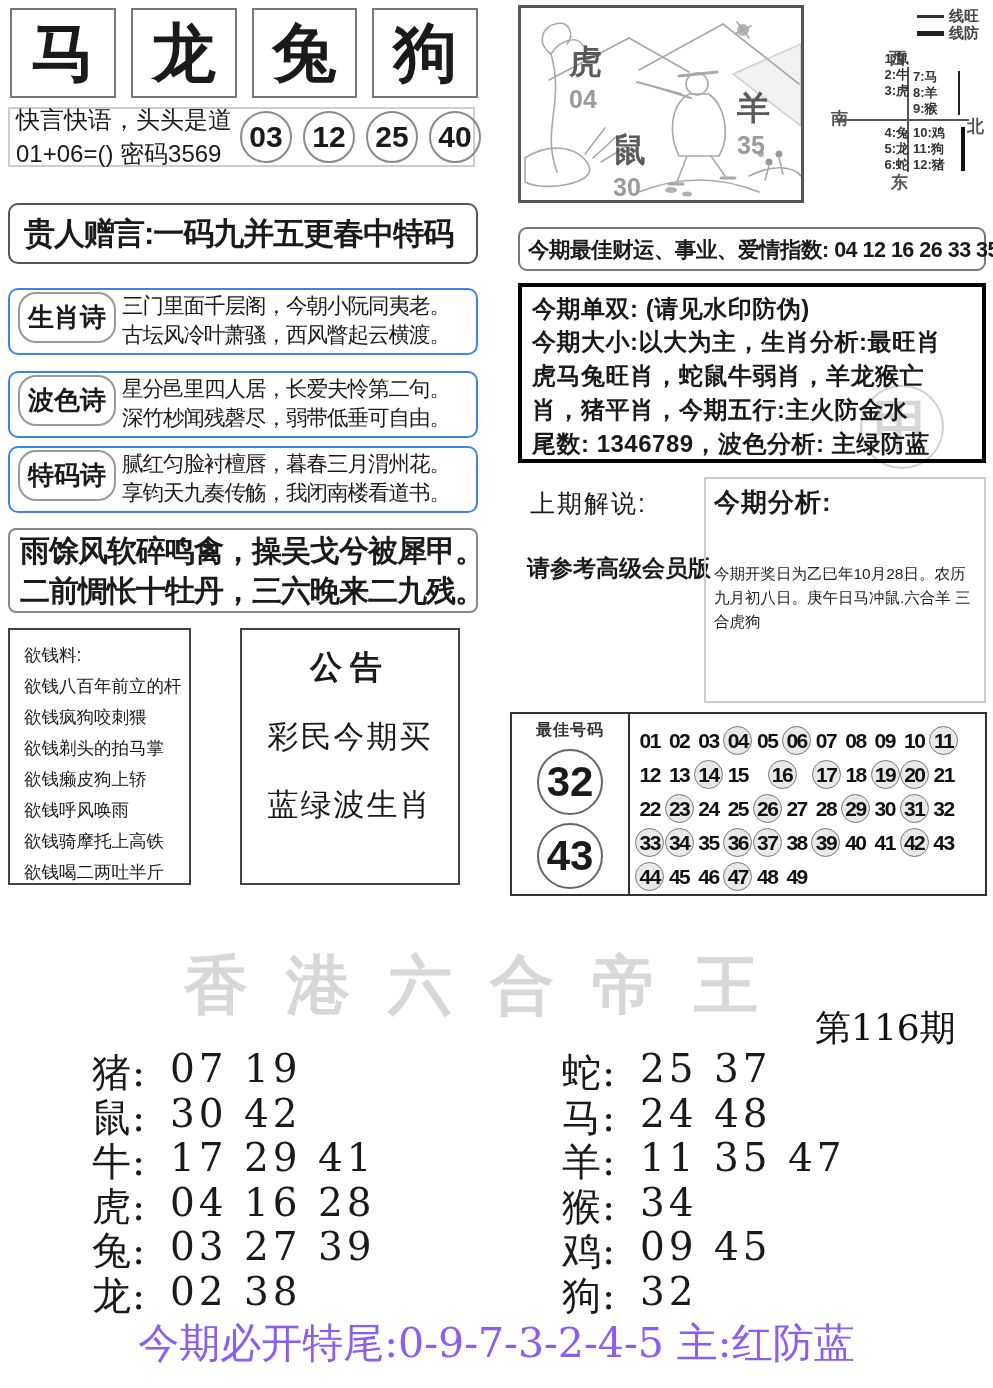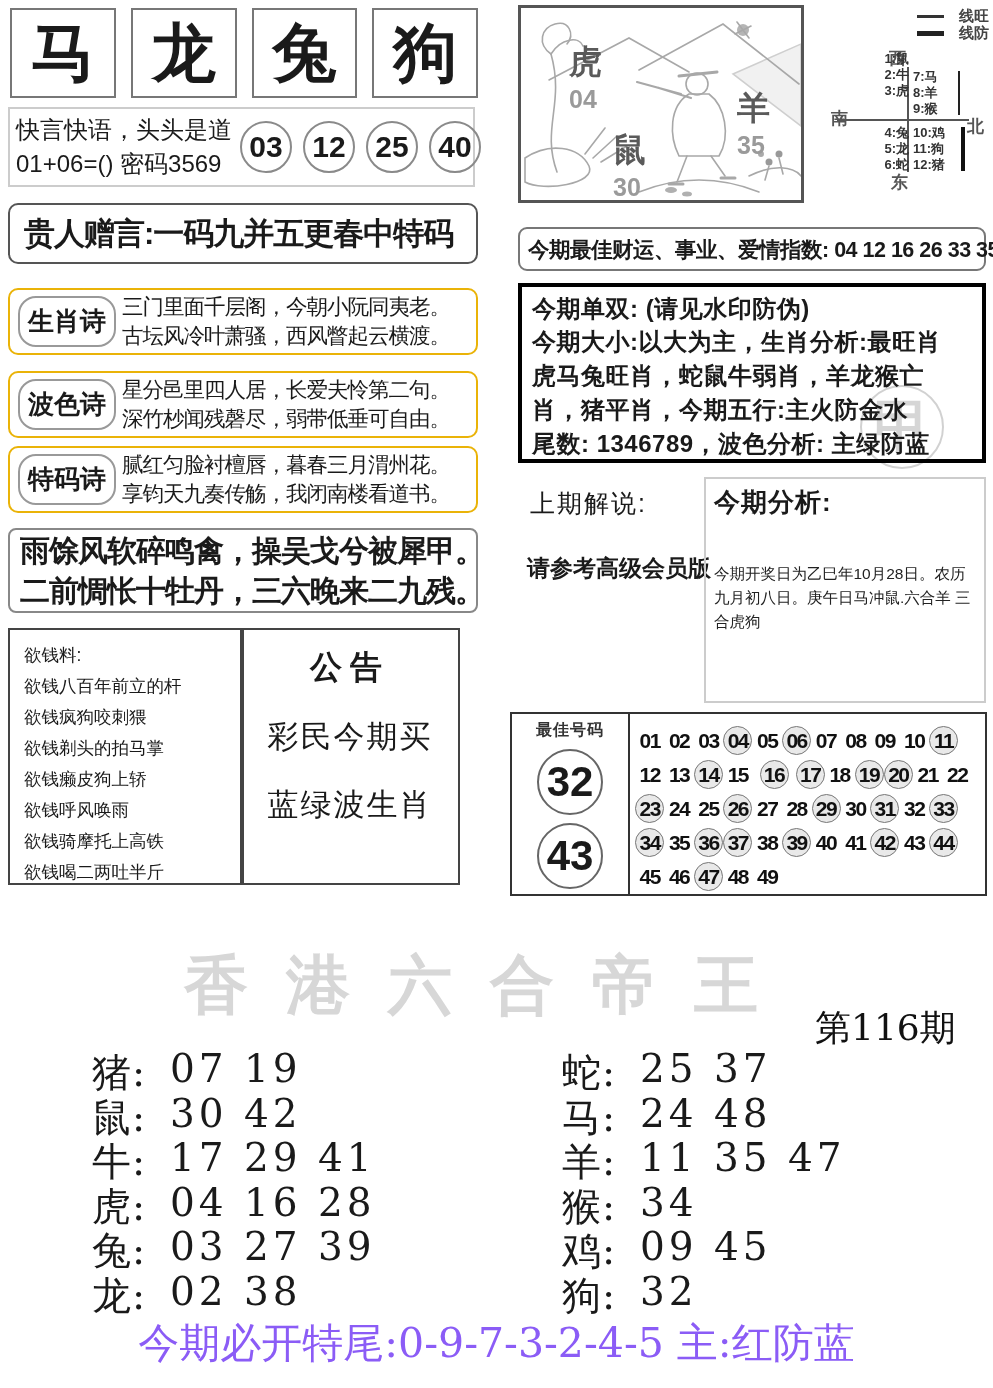--- a/index.html
+++ b/index.html
@@ -15,21 +15,21 @@
   
   .top-boxes { left:10px; top:8px; width:468px; height:90px; display:flex; gap:15px; }
   .zbox {
     flex:1; border:2px solid #777; background:#fff;
     display:flex; align-items:center; justify-content:center;
     font-size:64px; font-weight:bold;
   }
 
   
   .quick-box {
-    left:8px; top:107px; width:467px; height:80px;
+    left:8px; top:107px; width:467px; height:60px;
     border:2px solid #ccc; display:flex; align-items:center; padding:4px 6px;
   }
   .quick-text { font-size:24px; line-height:34px; white-space:nowrap; }
   .quick-circles { display:flex; gap:11px; margin-left:8px; }
   .qcircle {
     width:52px; height:52px; border:2px solid #8a8a8a; border-radius:50%;
     display:flex; align-items:center; justify-content:center;
     font-size:30px; font-weight:bold;
   }
 
@@ -37,60 +37,60 @@
   .noble-box {
     left:8px; top:203px; width:470px; height:61px;
     border:2px solid #555; border-radius:10px;
     display:flex; align-items:center; padding-left:14px;
     font-size:31px; font-weight:bold; letter-spacing:-1px;
   }
 
   
   .poem-box {
     left:8px; width:470px; height:67px;
-    border:2px solid #eab308; border-radius:10px;
-    display:flex; align-items:center; padding:2px 4px 2px 8px;
+    border:2px solid #3b82f6; border-radius:10px;
+    display:flex; align-items:flex-start; padding:2px 4px 2px 8px;
   }
   .poem-label {
     border:2px solid #999; border-radius:18px;
     font-size:26px; font-weight:bold; padding:6px 8px;
     white-space:nowrap; margin-right:6px;
   }
   .poem-lines { font-size:21.5px; line-height:29px; white-space:nowrap; letter-spacing:-1px; }
 
   
   .couplet-box {
     left:8px; top:528px; width:470px; height:85px;
     border:2px solid #888; border-radius:8px;
     display:flex; flex-direction:column; justify-content:center; padding-left:10px;
     font-size:30px; font-weight:bold; line-height:40px; white-space:nowrap; letter-spacing:-1px;
   }
 
   
   .yuqian-box {
-    left:8px; top:628px; width:236px; height:257px;
+    left:8px; top:628px; width:183px; height:257px;
     border:2px solid #444; padding:10px 0 0 14px;
     font-size:17.5px; line-height:31px;
   }
   .notice-box {
     left:240px; top:628px; width:220px; height:257px;
     border:2px solid #444; text-align:center; padding-top:16px;
   }
   .notice-title { font-size:32px; font-weight:bold; letter-spacing:8px; }
   .notice-line { font-size:31px; margin-top:26px; letter-spacing:2px; }
 
   
   .illu-box { left:518px; top:5px; width:286px; height:198px; border:3px solid #555; background:#fff; }
   .illu-label { position:absolute; font-weight:bold; }
   .illu-char { font-size:33px; color:#5a5a5a; font-family:"DejaVu Serif","Liberation Serif",serif; }
   .illu-num  { font-size:25px; color:#9a9a9a; }
 
   
   .legend { left:917px; top:8px; width:74px; }
-  .legend-row { display:flex; align-items:center; gap:15px; height:17px; }
+  .legend-row { display:flex; align-items:center; gap:5px; height:17px; }
   .legend-line-thin  { width:27px; height:3px; background:#333; }
   .legend-line-thick { width:27px; height:5px; background:#222; }
   .legend-text { font-size:15px; font-weight:bold; color:#444; }
 
   .compass { left:815px; top:45px; width:178px; height:150px; font-size:13px; color:#333; }
   .dir { position:absolute; font-size:17px; font-weight:bold; color:#555; }
   .quad { position:absolute; width:46px; line-height:16px; font-weight:bold; white-space:nowrap; }
   .v-divider { position:absolute; left:92px; top:22px; width:1.5px; height:105px; background:#555; }
   .h-divider { position:absolute; left:22px; top:74px; width:132px; height:1.5px; background:#555; }
   .bar-thin  { position:absolute; width:2px; background:#222; }
@@ -361,21 +361,21 @@
       <div class="gnum circ" style="margin: 2px 0.2px 0px;">06</div>
       <div class="gnum">07</div>
       <div class="gnum">08</div>
       <div class="gnum">09</div>
       <div class="gnum">10</div>
       <div class="gnum circ" style="margin: 2px 0.2px 0px;">11</div>
       <div class="gnum">12</div>
       <div class="gnum">13</div>
       <div class="gnum circ" style="margin: 2px 0.2px 0px;">14</div>
       <div class="gnum">15</div>
-      <div class="gnum circ" style="margin: 2px 7px 0px;">16</div>
+      <div class="gnum circ" style="margin: 2px 15px 0px;">16</div>
       <div class="gnum circ" style="margin: 2px 0.2px 0px;">17</div>
       <div class="gnum">18</div>
       <div class="gnum circ" style="margin: 2px 0.2px 0px;">19</div>
       <div class="gnum circ" style="margin: 2px 0.2px 0px;">20</div>
       <div class="gnum">21</div>
       <div class="gnum">22</div>
       <div class="gnum circ" style="margin: 2px 0.2px 0px;">23</div>
       <div class="gnum">24</div>
       <div class="gnum">25</div>
       <div class="gnum circ" style="margin: 2px 0.2px 0px;">26</div>

